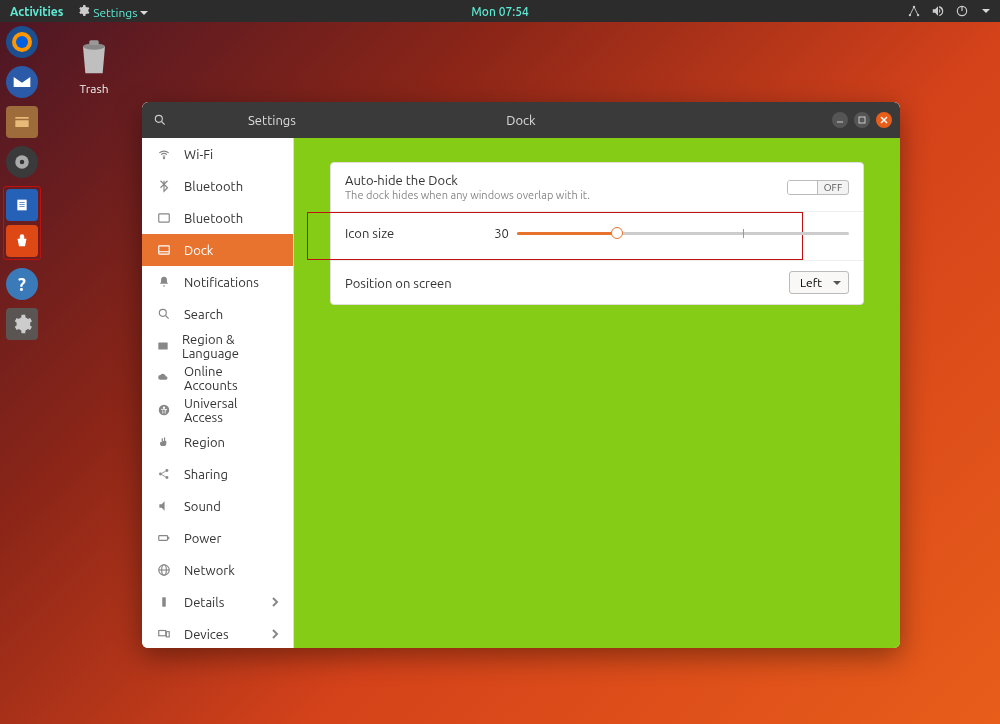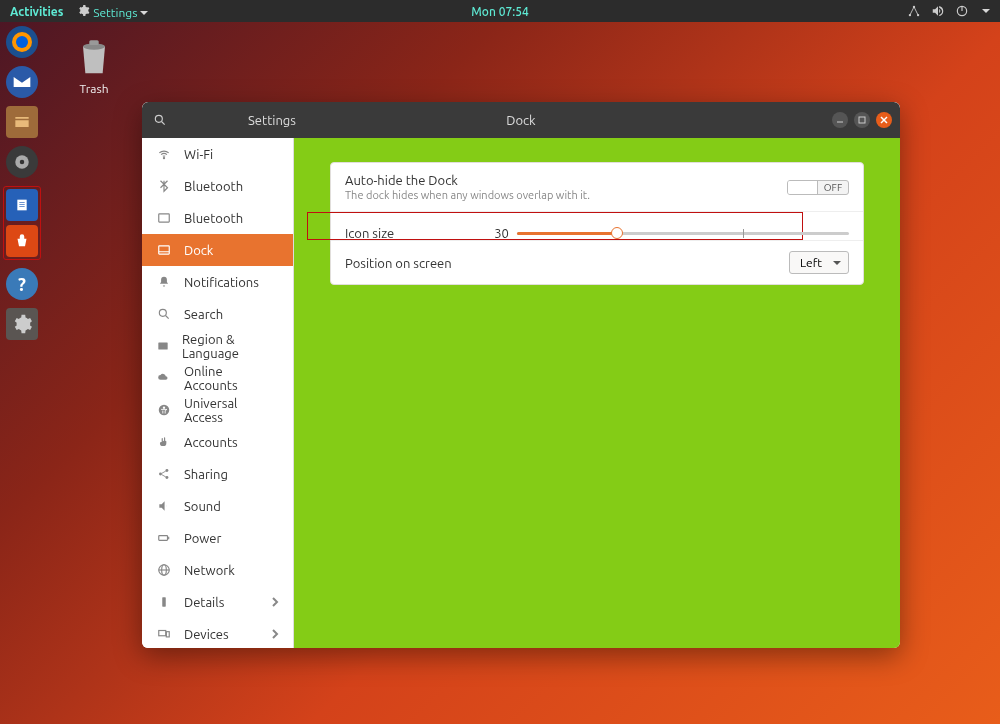--- a/index.html
+++ b/index.html
@@ -273,21 +273,21 @@
             </svg>
           </span>
           <span>Universal Access</span>
         </div>
       <div class="sidebar-item">
           <span class="si-icon">
             <svg width="14" height="14" viewBox="0 0 24 24" fill="#555">
               <path d="M8 12V6a1 1 0 012 0v5a1 1 0 012 0V5a1 1 0 012 0v6a1 1 0 012 0v3a5 5 0 01-5 5h-1a5 5 0 01-5-5l1-2z"></path>
             </svg>
           </span>
-          <span>Accounts</span>
+          <span>Region</span>
         </div>
       <div class="sidebar-item">
           <span class="si-icon">
             <svg width="14" height="14" viewBox="0 0 24 24" fill="#555">
               <circle cx="6" cy="12" r="2.5"></circle>
               <circle cx="17" cy="6" r="2.5"></circle>
               <circle cx="17" cy="18" r="2.5"></circle>
               <path stroke="#555" stroke-width="1.5" d="M8 11l7-4M8 13l7 4"></path>
             </svg>
           </span>
@@ -358,21 +358,21 @@
             <div class="row-sub">The dock hides when any windows overlap with it.</div>
           </div>
           <div class="row-right">
             <div class="toggle">
               <div class="knob"></div>
               <div class="tlabel">OFF</div>
             </div>
           </div>
         </div>
 
-        <div class="row" style="padding-top:14px;padding-bottom:0;">
+        <div class="row" style="padding-top:14px;padding-bottom:20px;">
           <div class="icon-size-highlight"></div>
           <div class="row-label">Icon size</div>
           <div class="slider-wrap">
             <span class="slider-val">30</span>
             <div class="slider-track">
               <div class="slider-fill" style="width:30%;"></div>
               <div class="slider-thumb" style="left:30%;"></div>
               <div class="slider-tick" style="left:68%;"></div>
             </div>
           </div>

